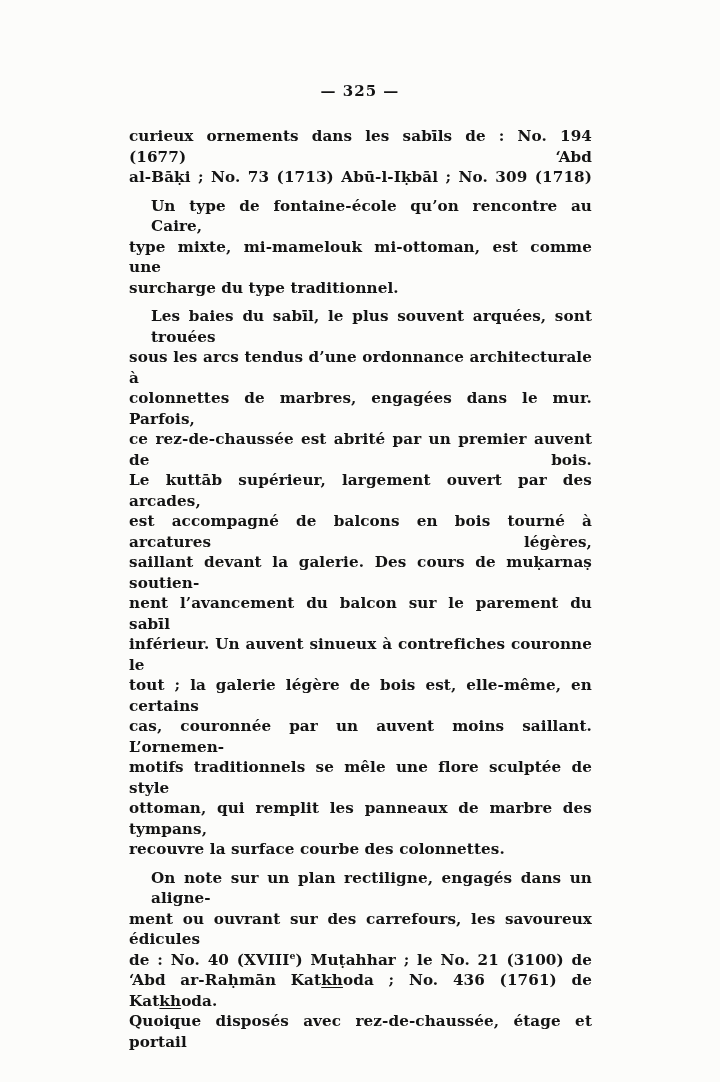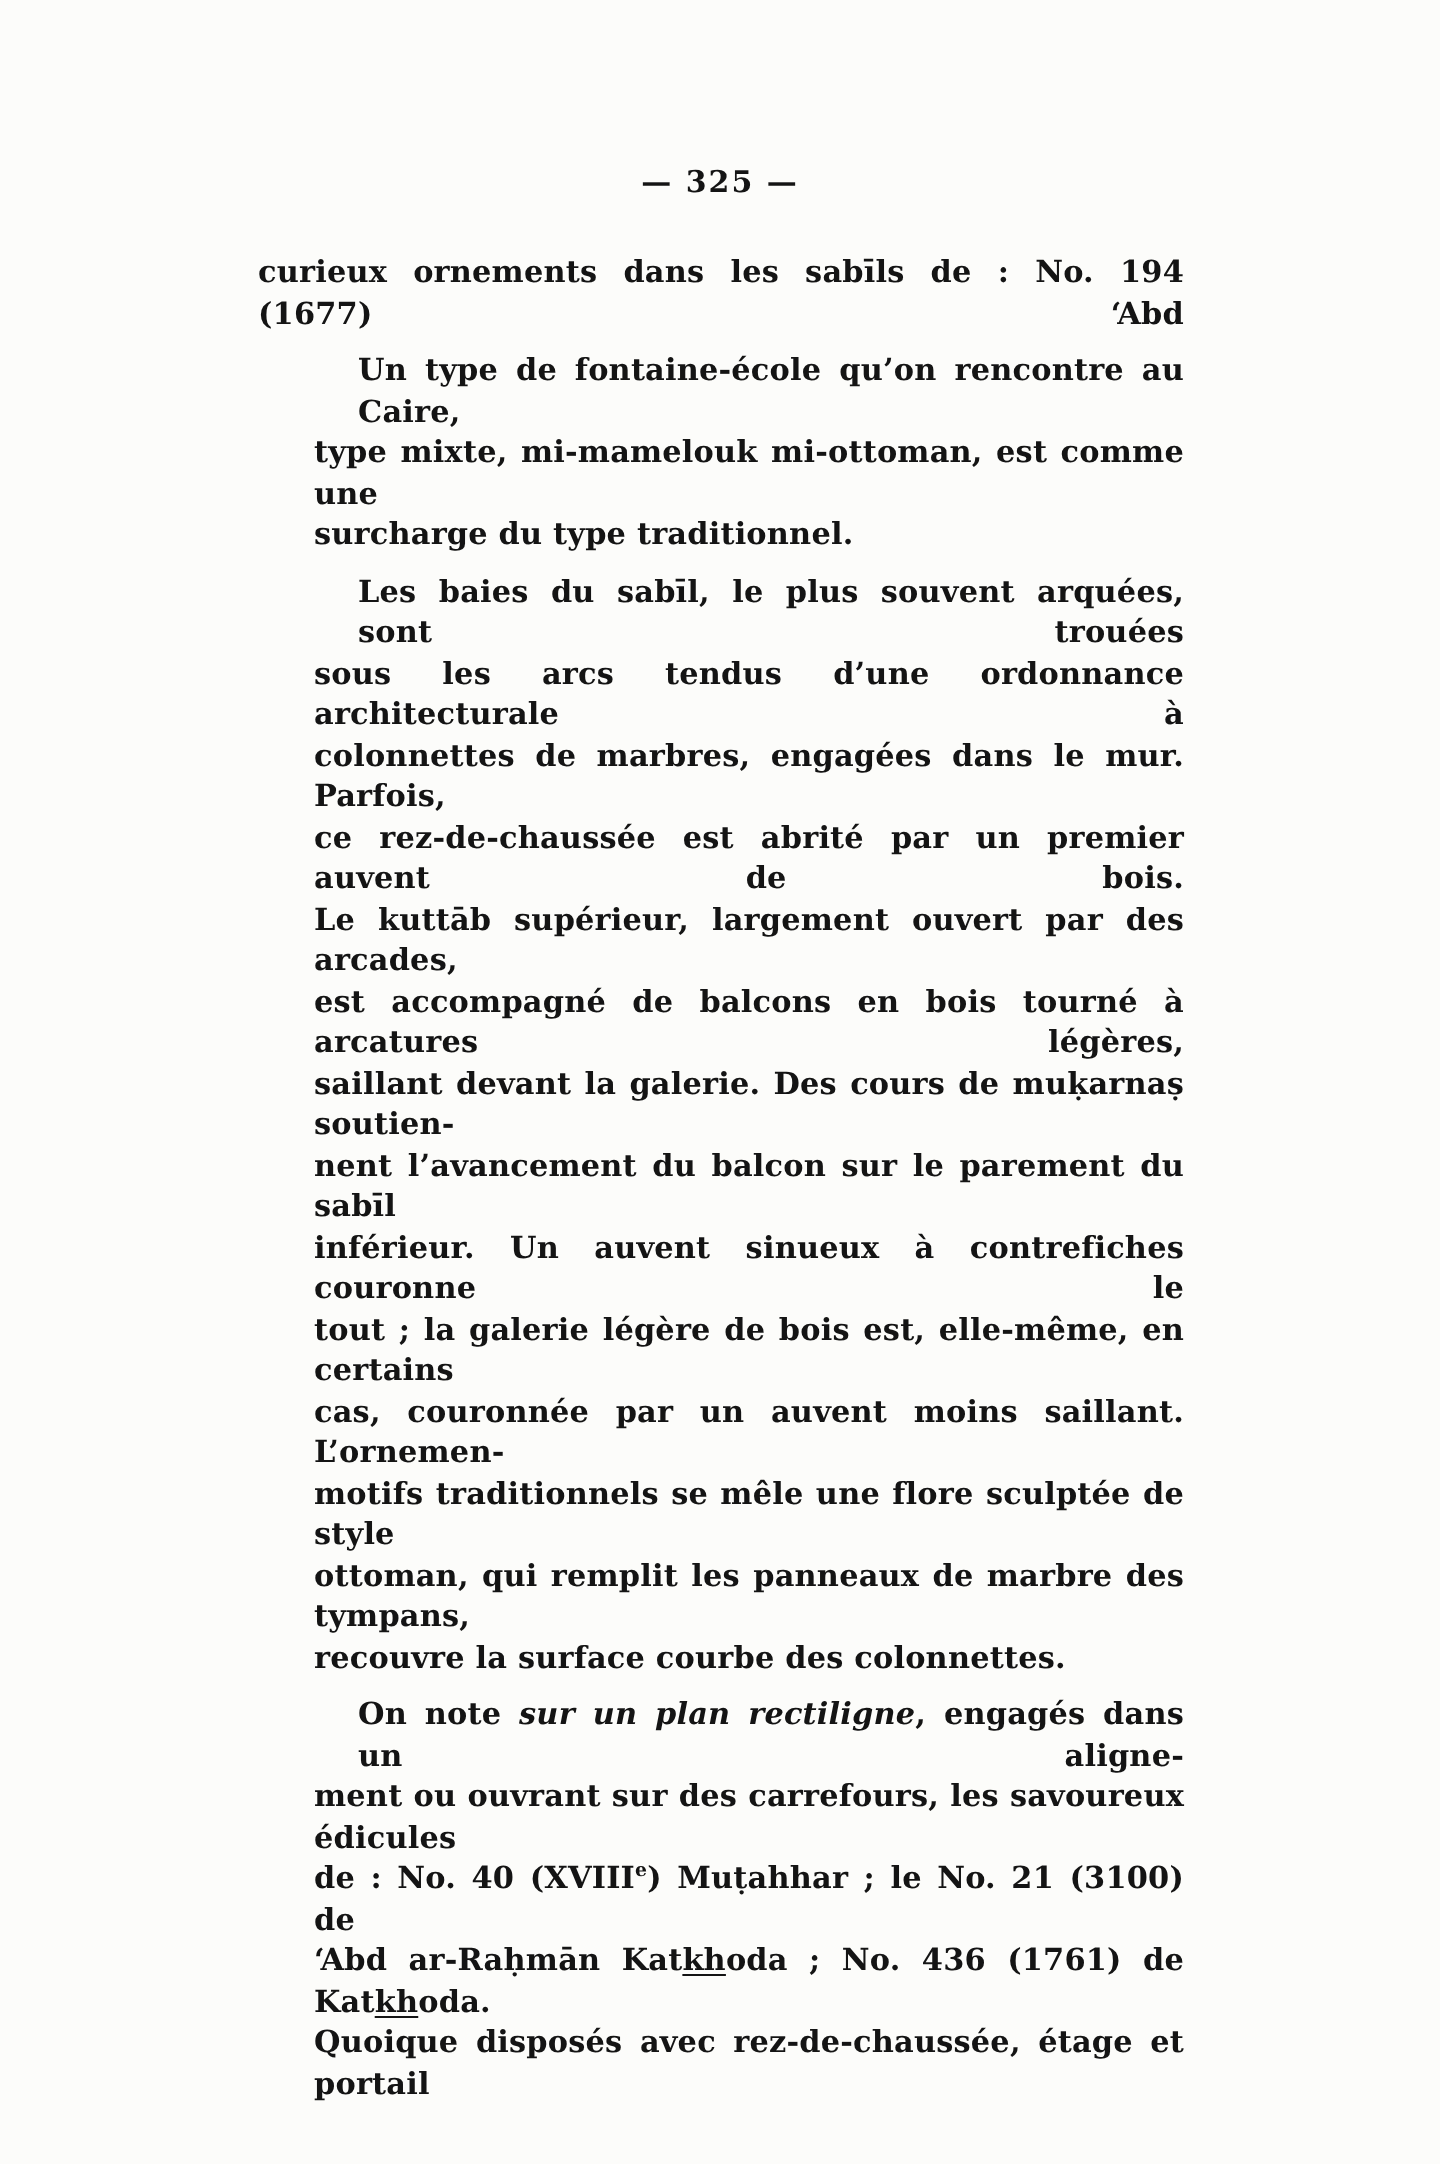--- a/index.html
+++ b/index.html
@@ -32,48 +32,49 @@
     position: absolute;
     top: 126px;
     left: 129px;
     width: 463px;
     font-size: 15.2px;
     font-weight: 700;
     line-height: 20.5px;
     letter-spacing: 0.1px;
   }
   .para { margin: 0; }
-  .para + .para { margin-top: 8px; margin-left: 28px; }
+  .para + .para { margin-top: 8px; }
   .line {
     text-align: justify;
     text-align-last: justify;
     white-space: normal;
   }
   .line.indent { padding-left: 22px; }
   .line.end { text-align-last: left; }
-  .it { font-style: italic; }
+  .it { }
   .ul {
     text-decoration: underline;
     text-underline-offset: 2px;
     text-decoration-thickness: 1.4px;
   }
   .sup {
     font-size: 0.62em;
     vertical-align: super;
     line-height: 0;
   }
 </style>
 </head>
 <body>
 
 <div class="page">
   <div class="page-number">— 325 —</div>
   <div class="text-block">
       <div class="para">
         <div class="line"><span>curieux ornements dans les sabīls de : No. 194 (1677) ‘Abd</span></div>
+        <div class="line"><span>al-Bāḳi ; No. 73 (1713) Abū-l-Iḳbāl ; No. 309 (1718)</span></div>
       </div>
       <div class="para">
         <div class="line indent"><span>Un type de fontaine-école qu’on rencontre au Caire,</span></div>
         <div class="line"><span>type mixte, mi-mamelouk mi-ottoman, est comme une</span></div>
         <div class="line end"><span>surcharge du type traditionnel.</span></div>
       </div>
       <div class="para">
         <div class="line indent"><span>Les baies du sabīl, le plus souvent arquées, sont trouées</span></div>
         <div class="line"><span>sous les arcs tendus d’une ordonnance architecturale à</span></div>
         <div class="line"><span>colonnettes de marbres, engagées dans le mur.  Parfois,</span></div>

